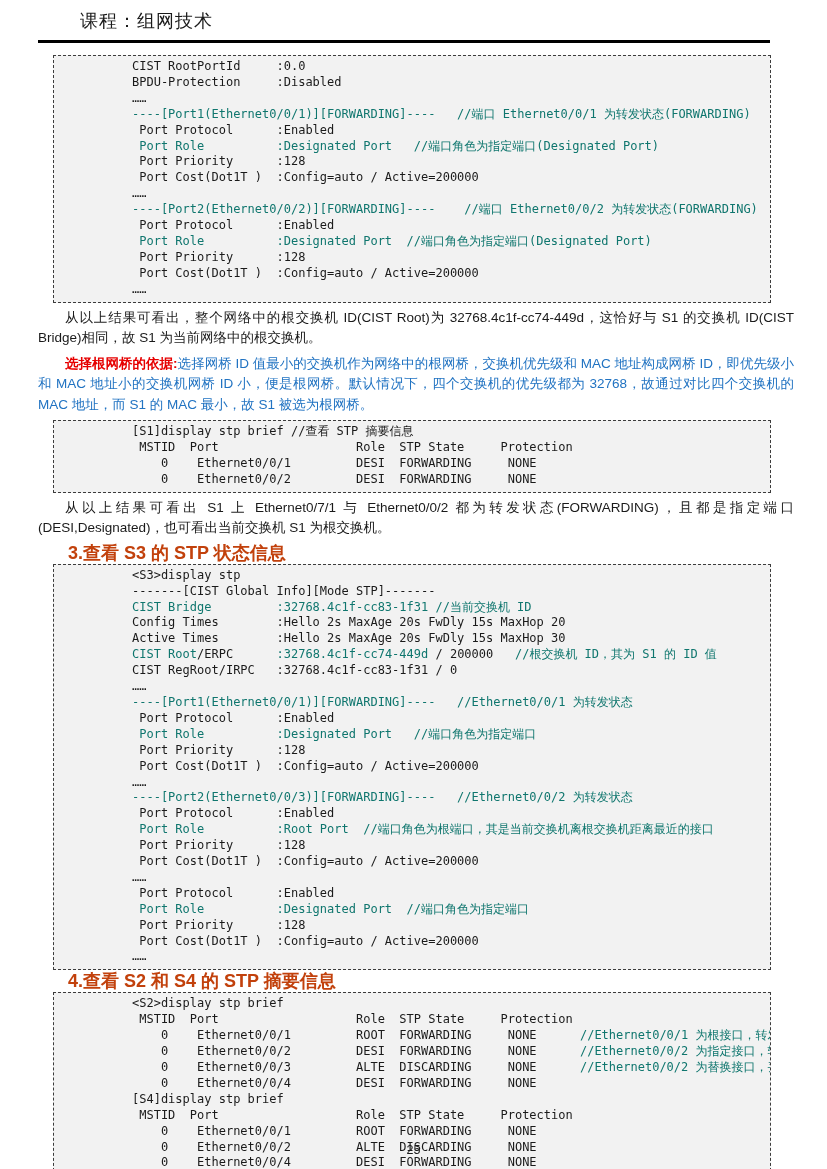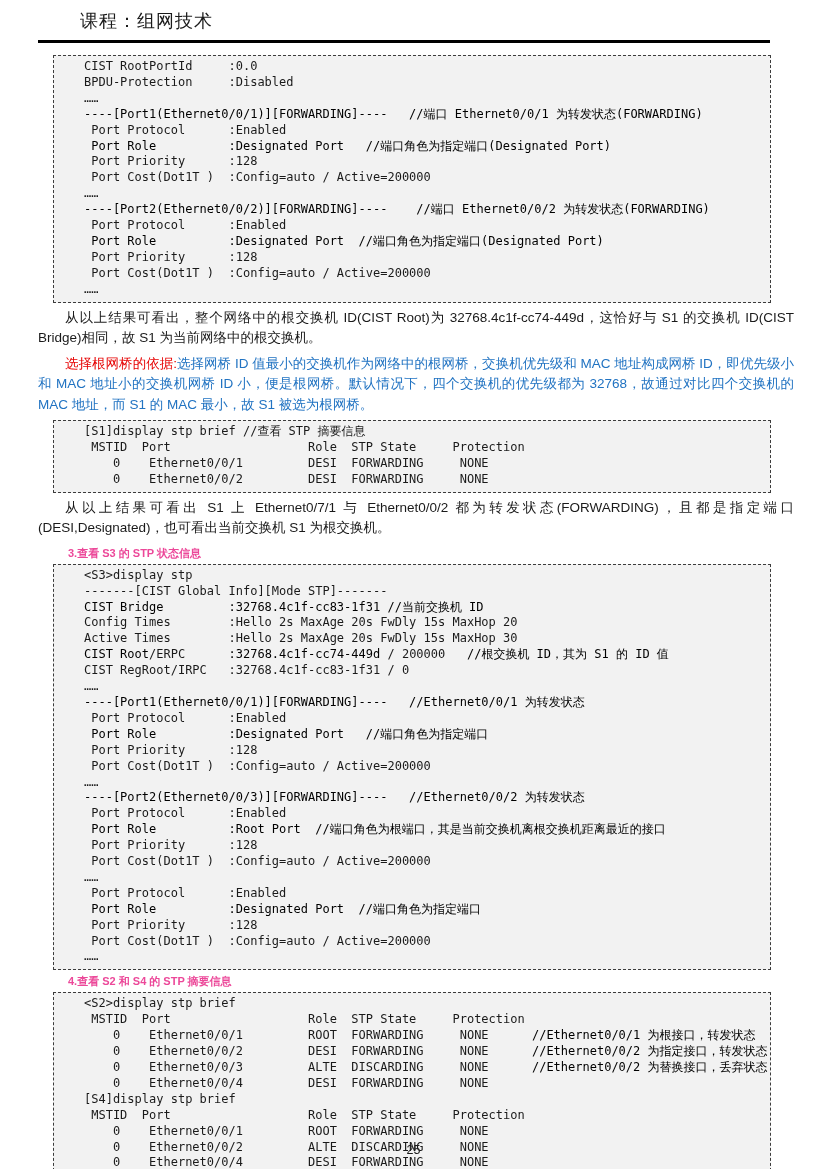--- a/index.html
+++ b/index.html
@@ -26,35 +26,35 @@
     margin: 0 56px 0 53px;
     width: 718px;
     background: #f2f2f2;
     border: 1px dashed #3c3c3c;
     padding: 3px 4px 4px 30px;
     font-family: "DejaVu Sans Mono", "Liberation Mono", monospace;
     font-size: 12px;
     line-height: 15.9px;
     overflow: hidden;
   }
-  .code-line { white-space: pre; }
+  .code-line { white-space: pre; margin-left: 48px; }
   .seg-k { color: #1a1a1a; }
-  .seg-r { color: #000000; }
+  .seg-r { color: #0f766e; }
   .para {
     margin: 5px 33px 5px 38px;
     font-size: 13.5px;
     line-height: 20.5px;
     text-indent: 2em;
     text-align: justify;
   }
-  .lead-red { color: #e60000; font-weight: normal; }
+  .lead-red { color: #e60000; font-weight: bold; }
   .blue { color: #2173c2; }
   .step-heading {
-    color: #ec4899;
-    font-size: 11px;
+    color: #c2410c;
+    font-size: 18px;
     font-weight: bold;
     margin: 2px 0 2px 68px;
     line-height: 18px;
   }
   .mt-first { margin-top: 12px; }
   footer {
     position: absolute;
     bottom: 12px; left: 0;
     width: 100%;
     text-align: center;

